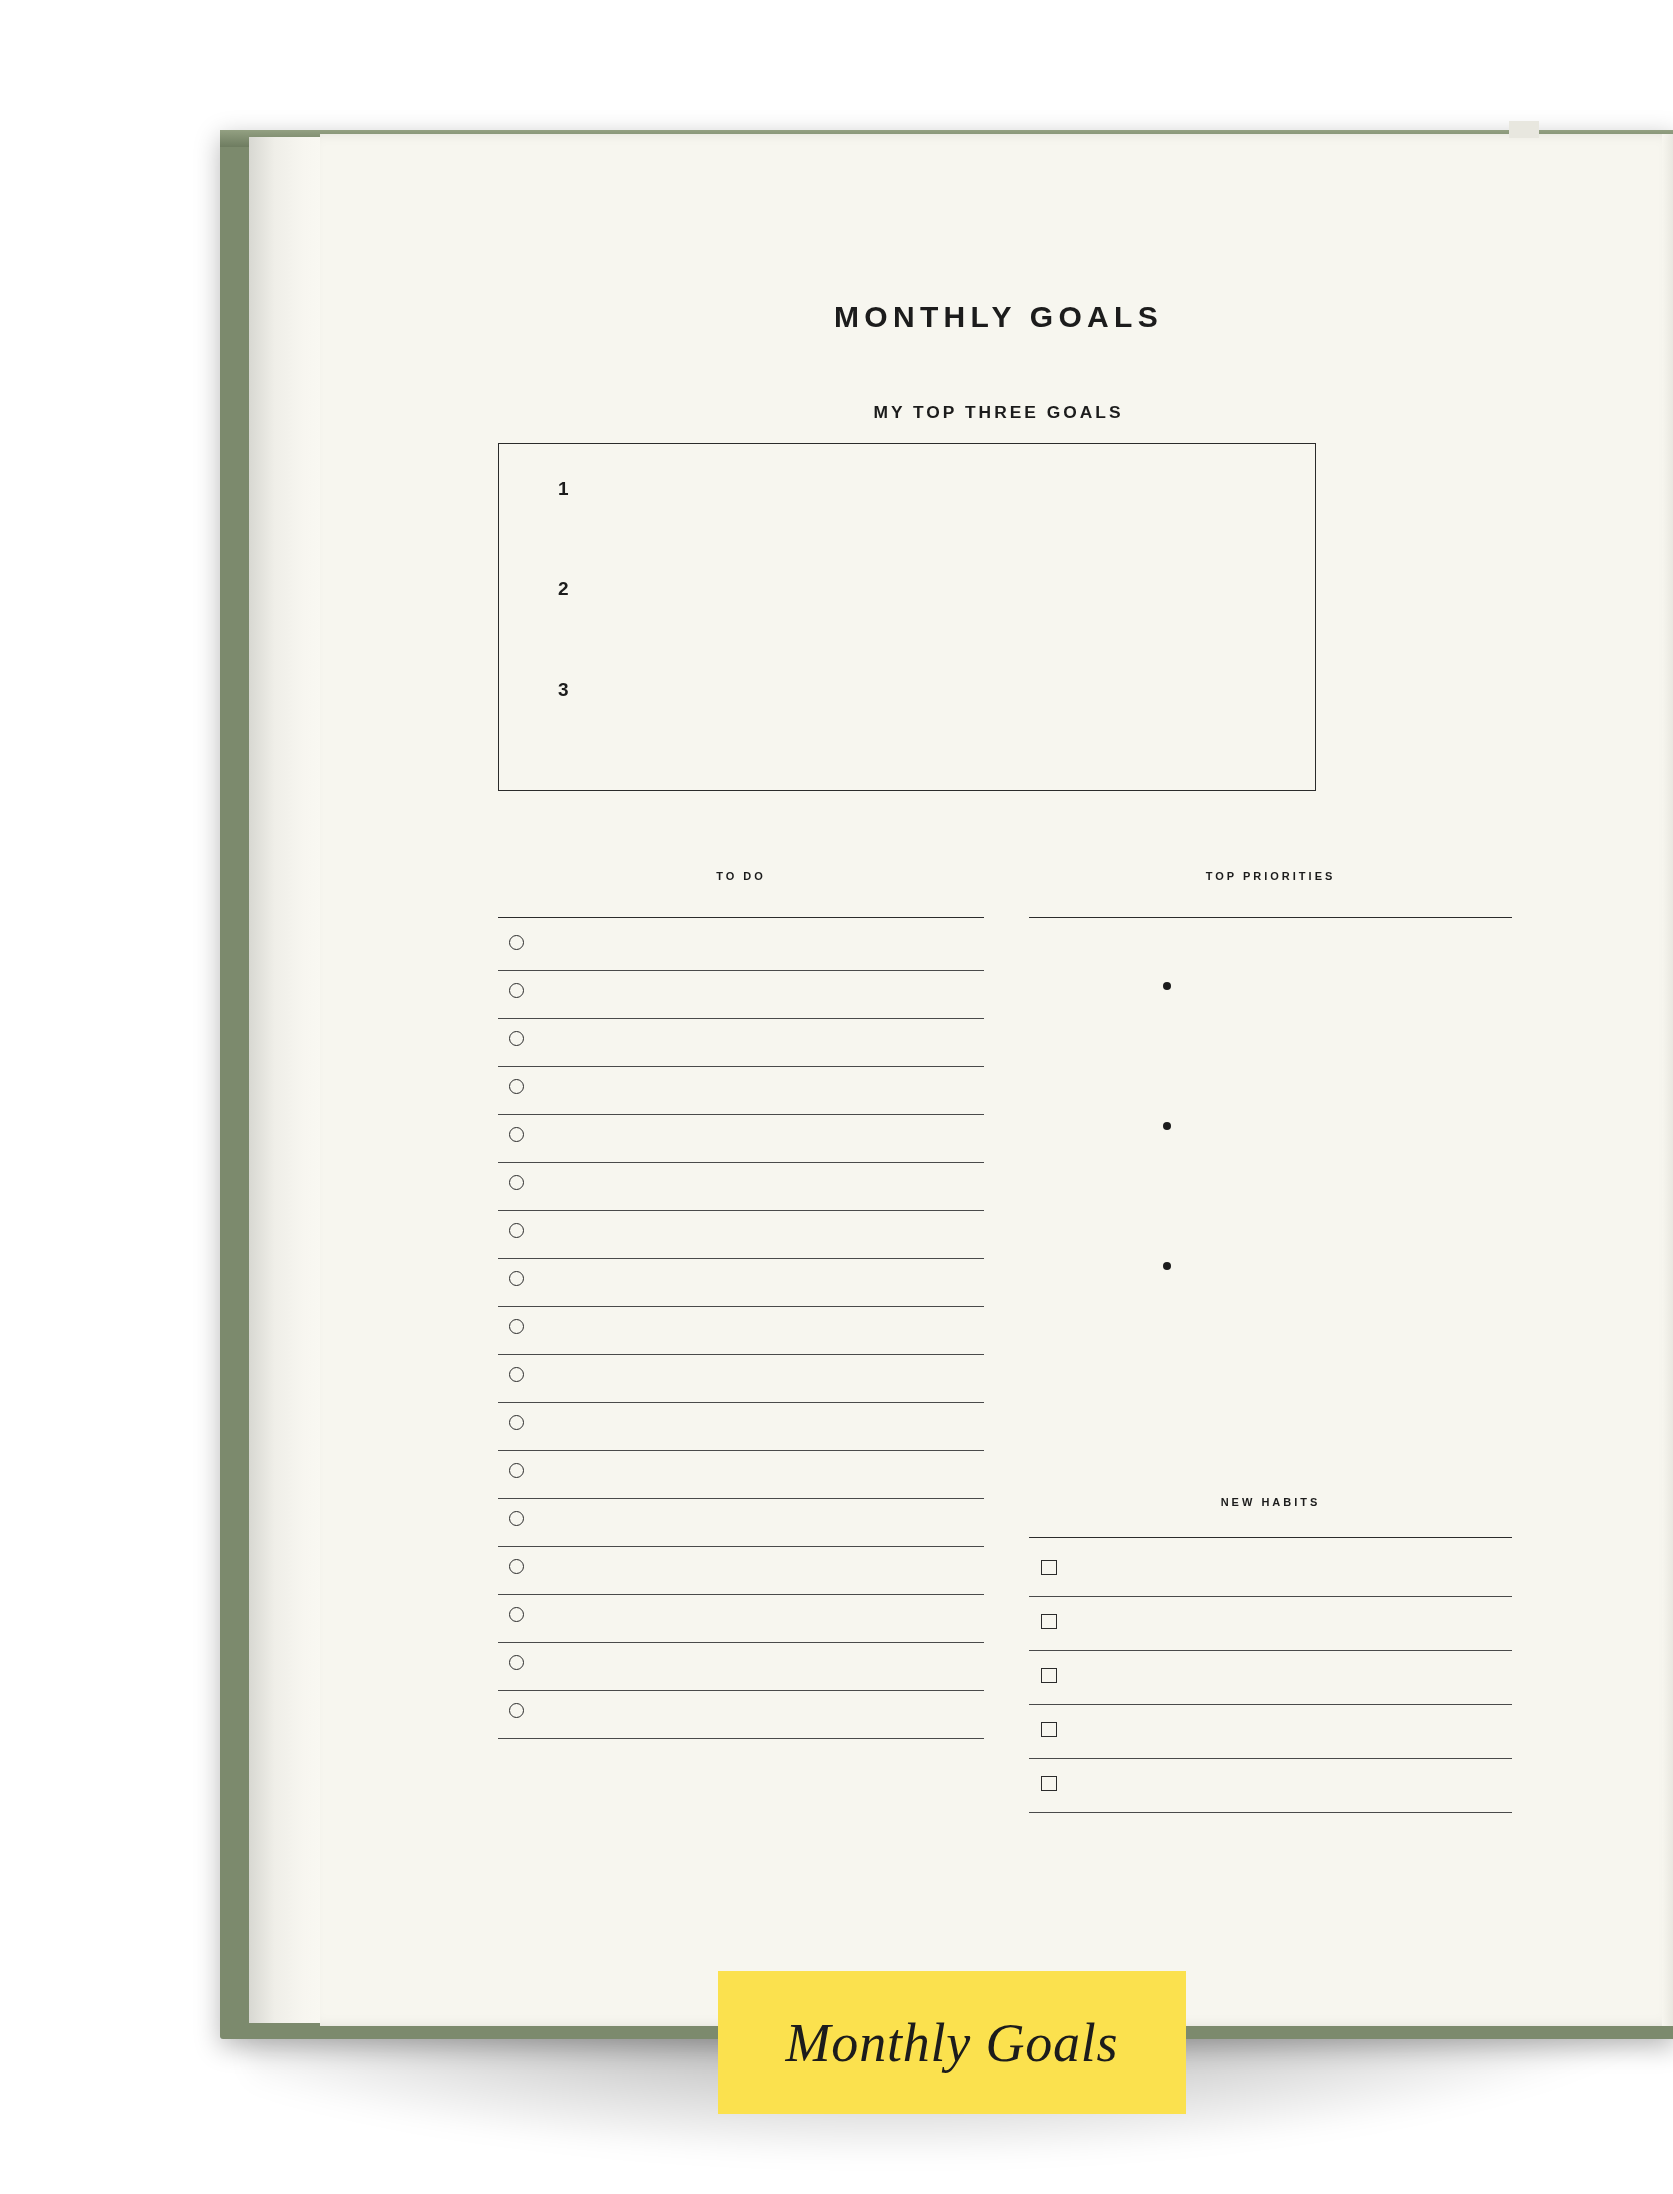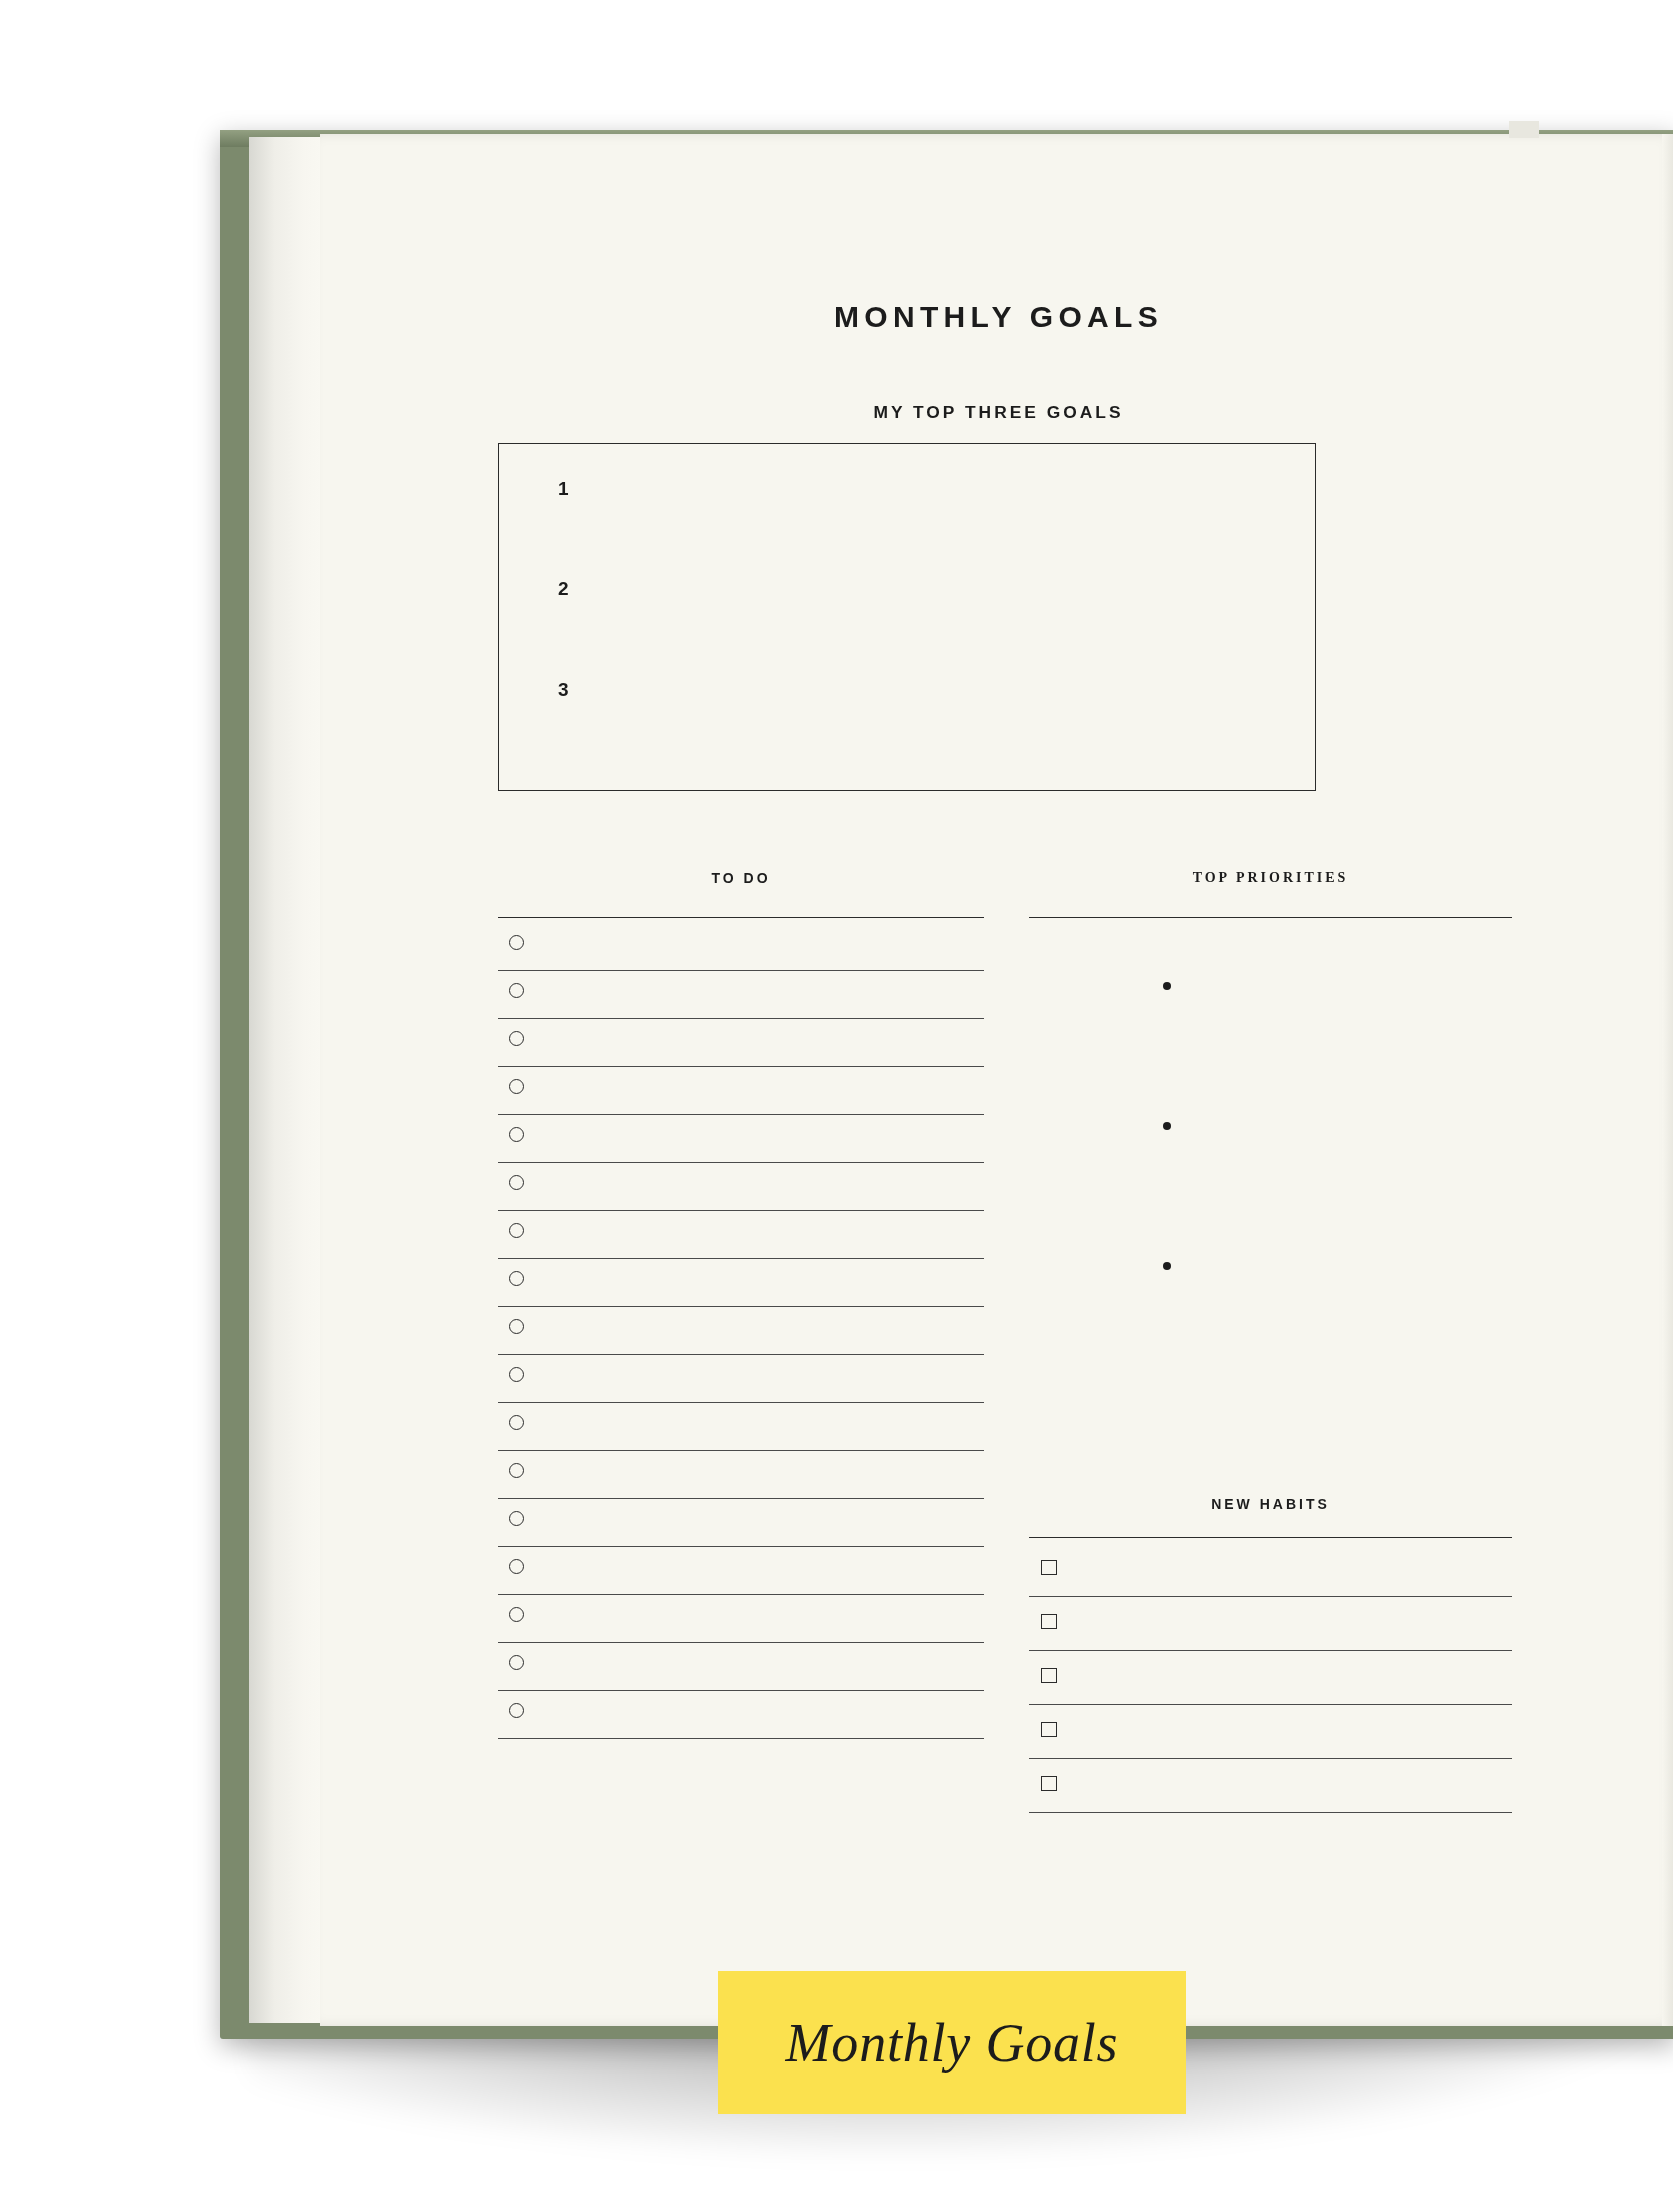--- a/index.html
+++ b/index.html
@@ -134,35 +134,34 @@
     font-weight: bold;
     color: #1c1c1c;
   }
   .goal-num.n1 { top: 34px; }
   .goal-num.n2 { top: 134px; }
   .goal-num.n3 { top: 235px; }
 
   
   .col-head {
     position: absolute;
-    font-size: 14px;
+    font-size: 11px;
     font-weight: bold;
     letter-spacing: 3px;
     text-align: center;
   }
   .col-head.todo {
     left: 178px;
     top: 736px;
     width: 486px;
   }
   .col-head.priorities {
     left: 709px;
     top: 736px;
     width: 483px;
-    font-family: Liberation Serif, serif;
   }
   .col-head.habits {
     left: 709px;
     top: 1362px;
     width: 483px;
   }
 
   .rule {
     position: absolute;
     height: 0;

